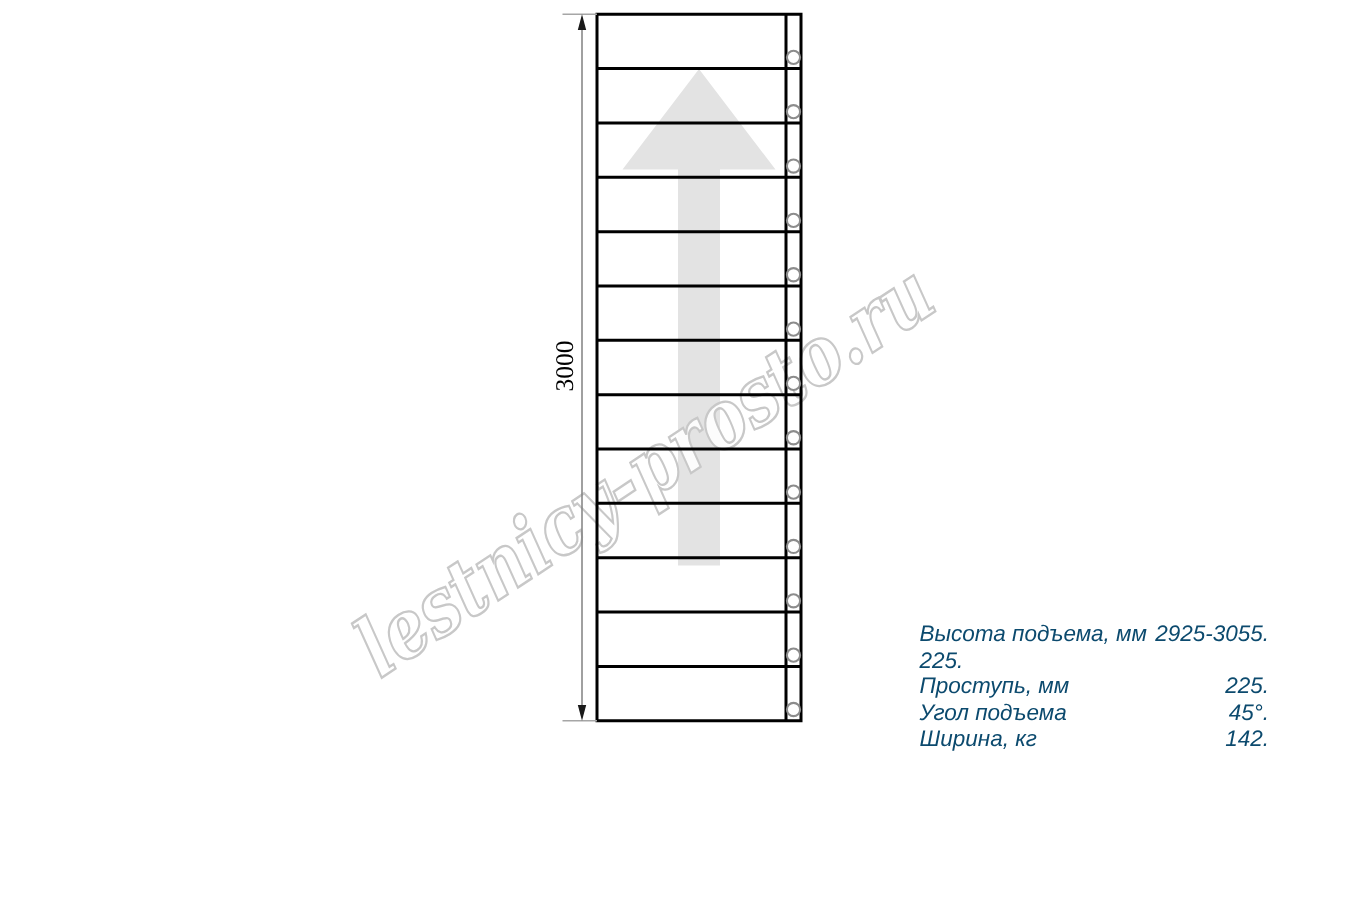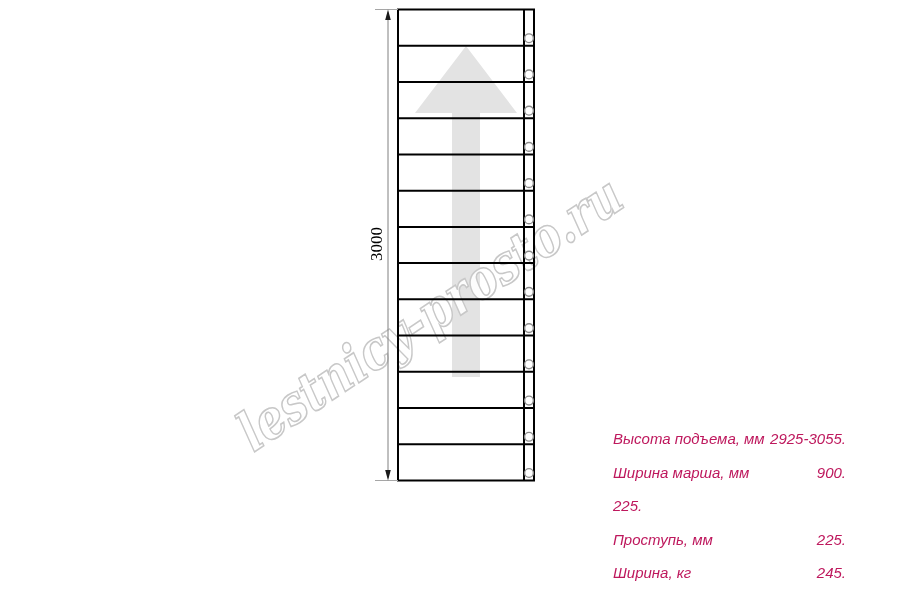--- a/index.html
+++ b/index.html
@@ -20,31 +20,30 @@
     width: 900px; height: 600px;
   }
   .specs {
     position: absolute;
     left: 613px;
     top: 414px;
     width: 233px;
     font-style: italic;
     font-size: 15px;
     line-height: 17.6px;
-    color: #be185d;
+    color: #0c4a6e;
   }
   .spec-row {
     display: flex;
     justify-content: space-between;
     align-items: baseline;
     white-space: nowrap;
   }
   .spec-value {
     text-align: right;
-    margin-top: 16px;
   }
 </style>
 </head>
 <body>
 
 <svg id="stage" width="900" height="600" viewBox="0 0 900 600" xmlns="http://www.w3.org/2000/svg">
     <polygon points="452,377 452,113 415,113 466,46 517,113 480,113 480,377" fill="#e3e3e3"></polygon>
     <text transform="translate(440,329) rotate(-33.5)" text-anchor="middle" font-family="&quot;DejaVu Serif&quot;, serif" font-style="italic" font-weight="bold" font-size="54" fill="rgba(255,255,255,0.88)" stroke="#c8c8c8" stroke-width="1.6" textLength="448" lengthAdjust="spacingAndGlyphs">lestnicy-prosto.ru</text>
     <line x1="398" y1="45.73076923076923" x2="534" y2="45.73076923076923" stroke="#000000" stroke-width="2"></line>
     <line x1="398" y1="81.96153846153847" x2="534" y2="81.96153846153847" stroke="#000000" stroke-width="2"></line>
@@ -80,27 +79,27 @@
     <polygon points="388,480.5 385.2,470 390.8,470" fill="#1a1a1a"></polygon>
     <text transform="translate(382,244) rotate(-90)" text-anchor="middle" font-family="&quot;Liberation Serif&quot;, serif" font-size="17" fill="#000000">3000</text>
   </svg>
 
 <div class="specs" id="specs">
     <div class="spec-row">
       <span class="spec-label">Высота подъема, мм</span>
       <span class="spec-value">2925-3055.</span>
     </div>
     <div class="spec-row">
-      <span class="spec-label">Ширина марша, мм</span>
-      <span class="spec-value">900.</span>
-    </div>
-    <div class="spec-row">
       <span class="spec-value">225.</span>
     </div>
     <div class="spec-row">
       <span class="spec-label">Проступь, мм</span>
       <span class="spec-value">225.</span>
     </div>
     <div class="spec-row">
+      <span class="spec-label">Угол подъема</span>
+      <span class="spec-value">45°.</span>
+    </div>
+    <div class="spec-row">
       <span class="spec-label">Ширина, кг</span>
-      <span class="spec-value">245.</span>
+      <span class="spec-value">142.</span>
     </div>
   </div>
 
 </body></html>

